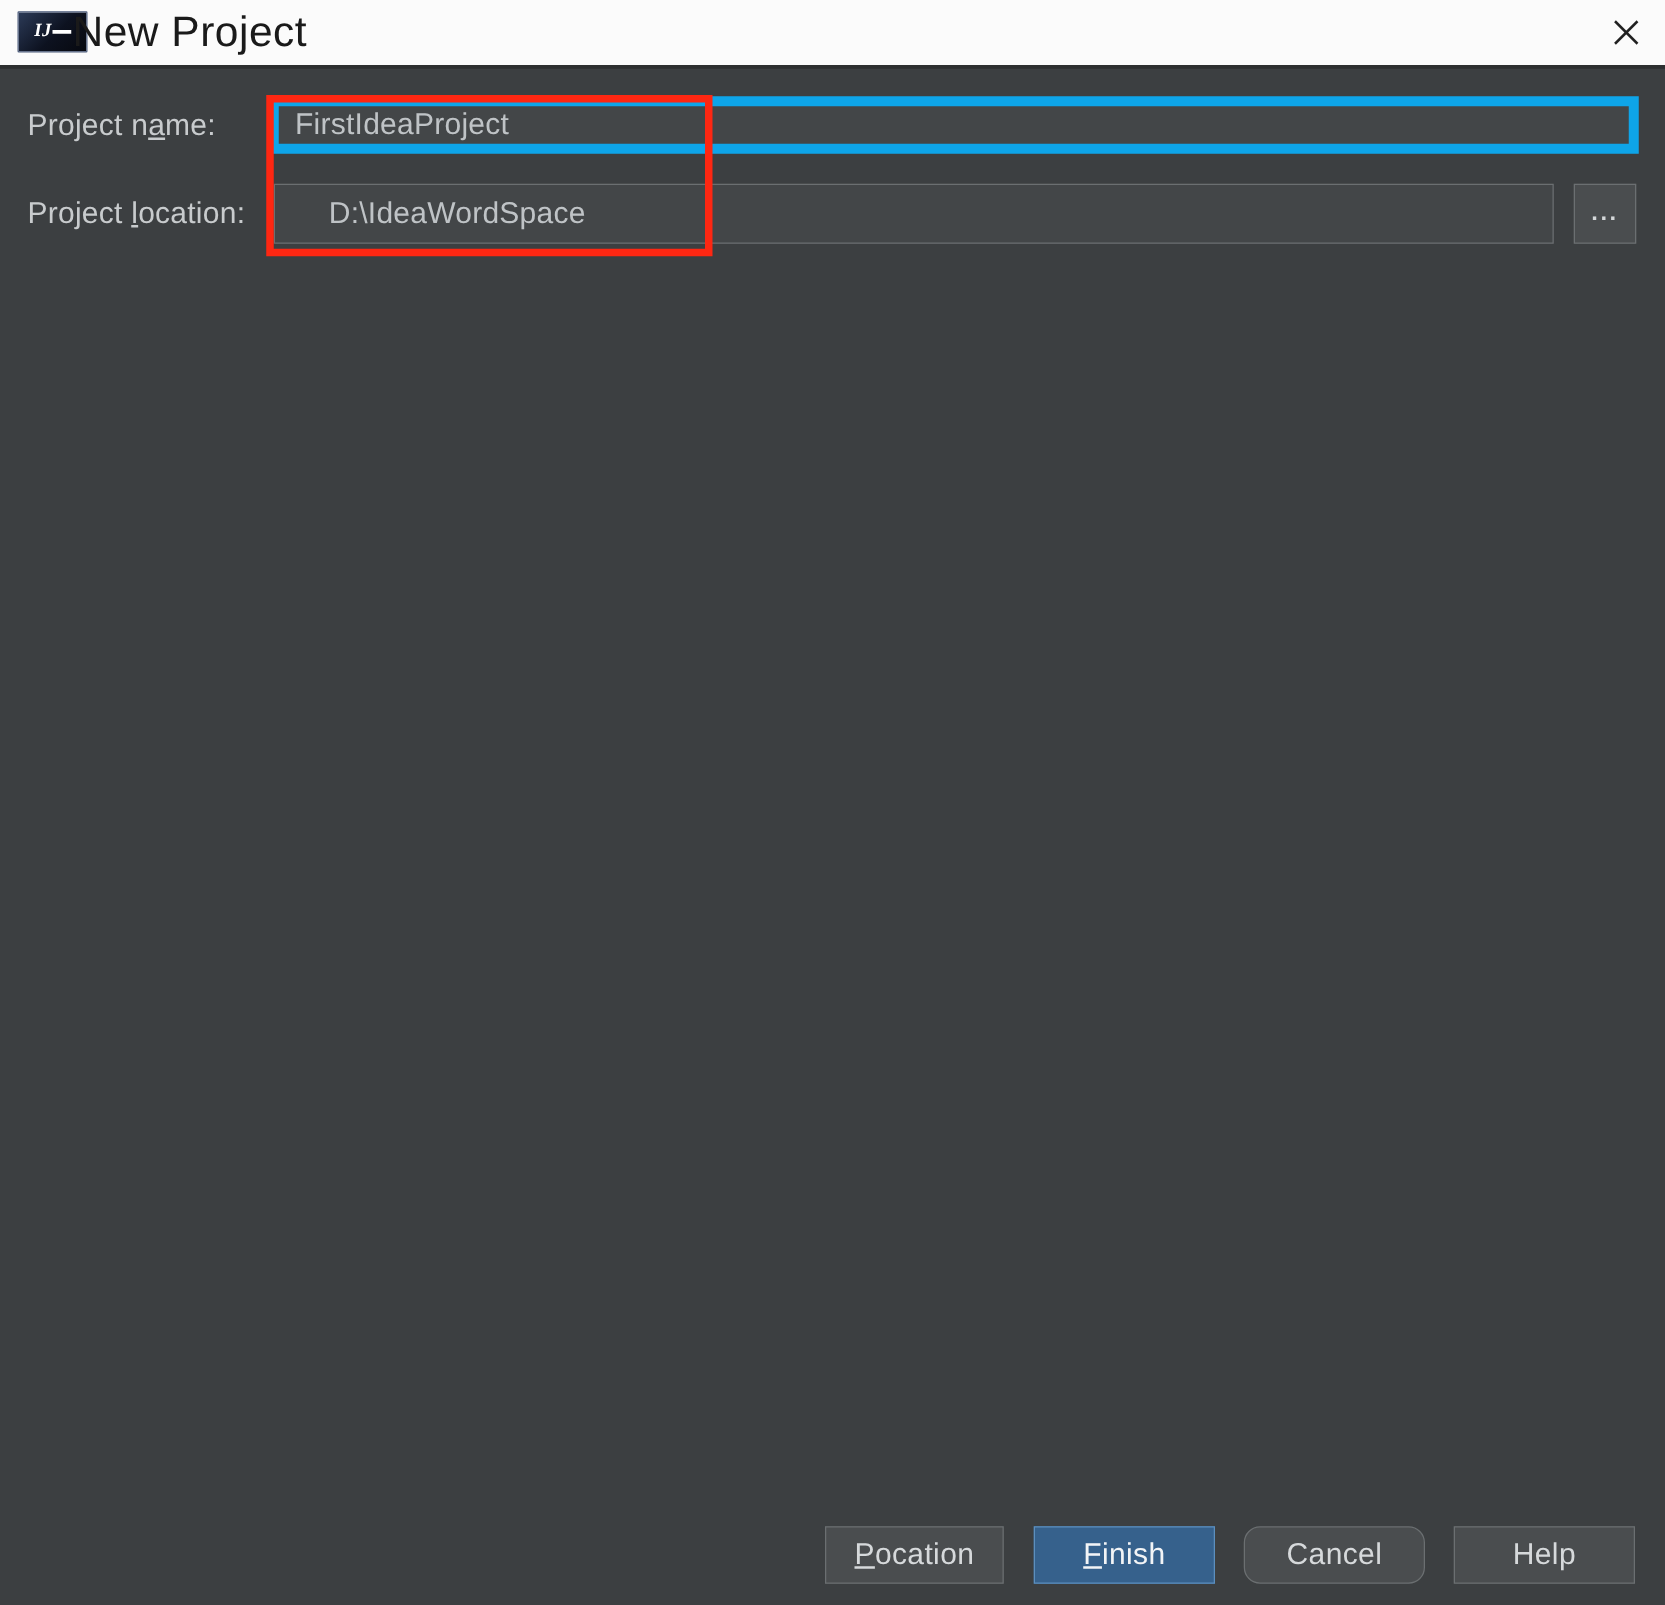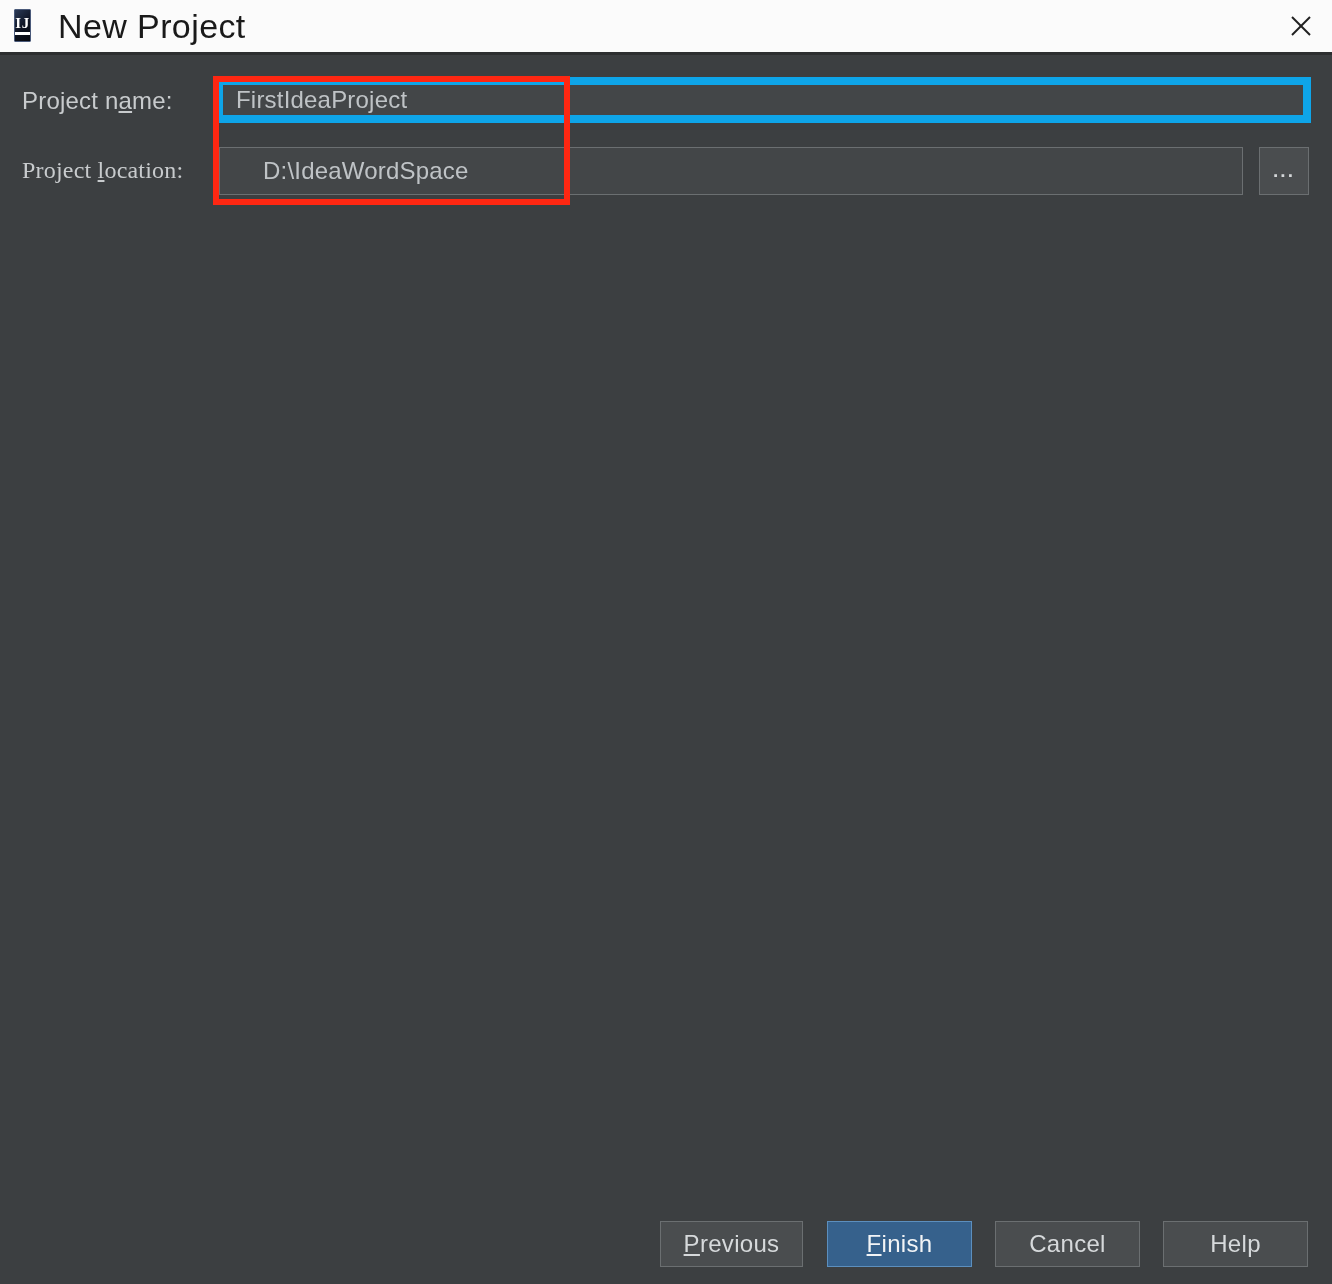--- a/index.html
+++ b/index.html
@@ -39,30 +39,31 @@
     left: 0;
     top: 52px;
     width: 1332px;
     height: 3px;
     background: #2d2f30;
   }
   .app-icon {
     position: absolute;
     left: 14px;
     top: 9px;
-    width: 17px;
+    width: 56px;
     height: 33px;
     background: linear-gradient(135deg, #2b3a57 0%, #0d1220 55%, #07090f 100%);
     border: 1px solid #4a5a7a;
     border-radius: 1px;
     box-sizing: border-box;
     display: flex;
-    flex-direction: column;
-    align-items: center;
-    justify-content: center;
+    flex-direction: row;
+    align-items: center;
+    justify-content: center;
+    font-style: italic;
   }
   .app-icon .ij-letters {
     color: #ffffff;
     font-family: "Liberation Serif", serif;
     font-size: 15px;
     font-weight: bold;
     letter-spacing: 0.5px;
     line-height: 14px;
     margin-bottom: 2px;
   }
@@ -108,21 +109,21 @@
     font-size: 24px;
     color: #c8cbcd;
     white-space: nowrap;
     letter-spacing: 0.2px;
   }
   .label .mn {
     text-decoration: underline;
     text-underline-offset: 2px;
   }
   .label-name     { left: 22px;  top: 32px; }
-  .label-location { left: 22px;  top: 102px; font-family: Liberation Serif, serif; }
+  .label-location { left: 22px;  top: 102px; }
 
   
   .field {
     position: absolute;
     box-sizing: border-box;
     background: #45484a;
     color: #bfc3c6;
     font-size: 24px;
     letter-spacing: 0.2px;
     display: flex;
@@ -213,21 +214,21 @@
     text-underline-offset: 2px;
   }
   .btn-previous { left: 660px;  width: 143px; }
   .btn-finish {
     left: 827px;
     width: 145px;
     background: #36618c;
     border: 1px solid #5c8fbe;
     color: #f2f4f6;
   }
-  .btn-cancel   { left: 995px;  width: 145px; }
+  .btn-cancel   { left: 995px;  width: 145px; border-radius: 13px; }
   .btn-help     { left: 1163px; width: 145px; }
 </style>
 </head>
 <body>
 
 <div class="dialog">
 
   <div class="titlebar">
     <div class="app-icon">
       <span class="ij-letters">IJ</span>
@@ -258,21 +259,21 @@
     <div class="browse-btn">
       <span class="dots">...</span>
     </div>
 
     <div class="annot-rect"></div>
   </div>
 
   <div class="button-bar">
     <div class="btn btn-previous">
         <span class="mn">P</span>
-        <span>revious</span>
+        <span>ocation</span>
       </div>
 
     <div class="btn btn-finish">
         <span class="mn">F</span>
         <span>inish</span>
       </div>
 
     <div class="btn btn-cancel">Cancel</div>
 
     <div class="btn btn-help">Help</div>

